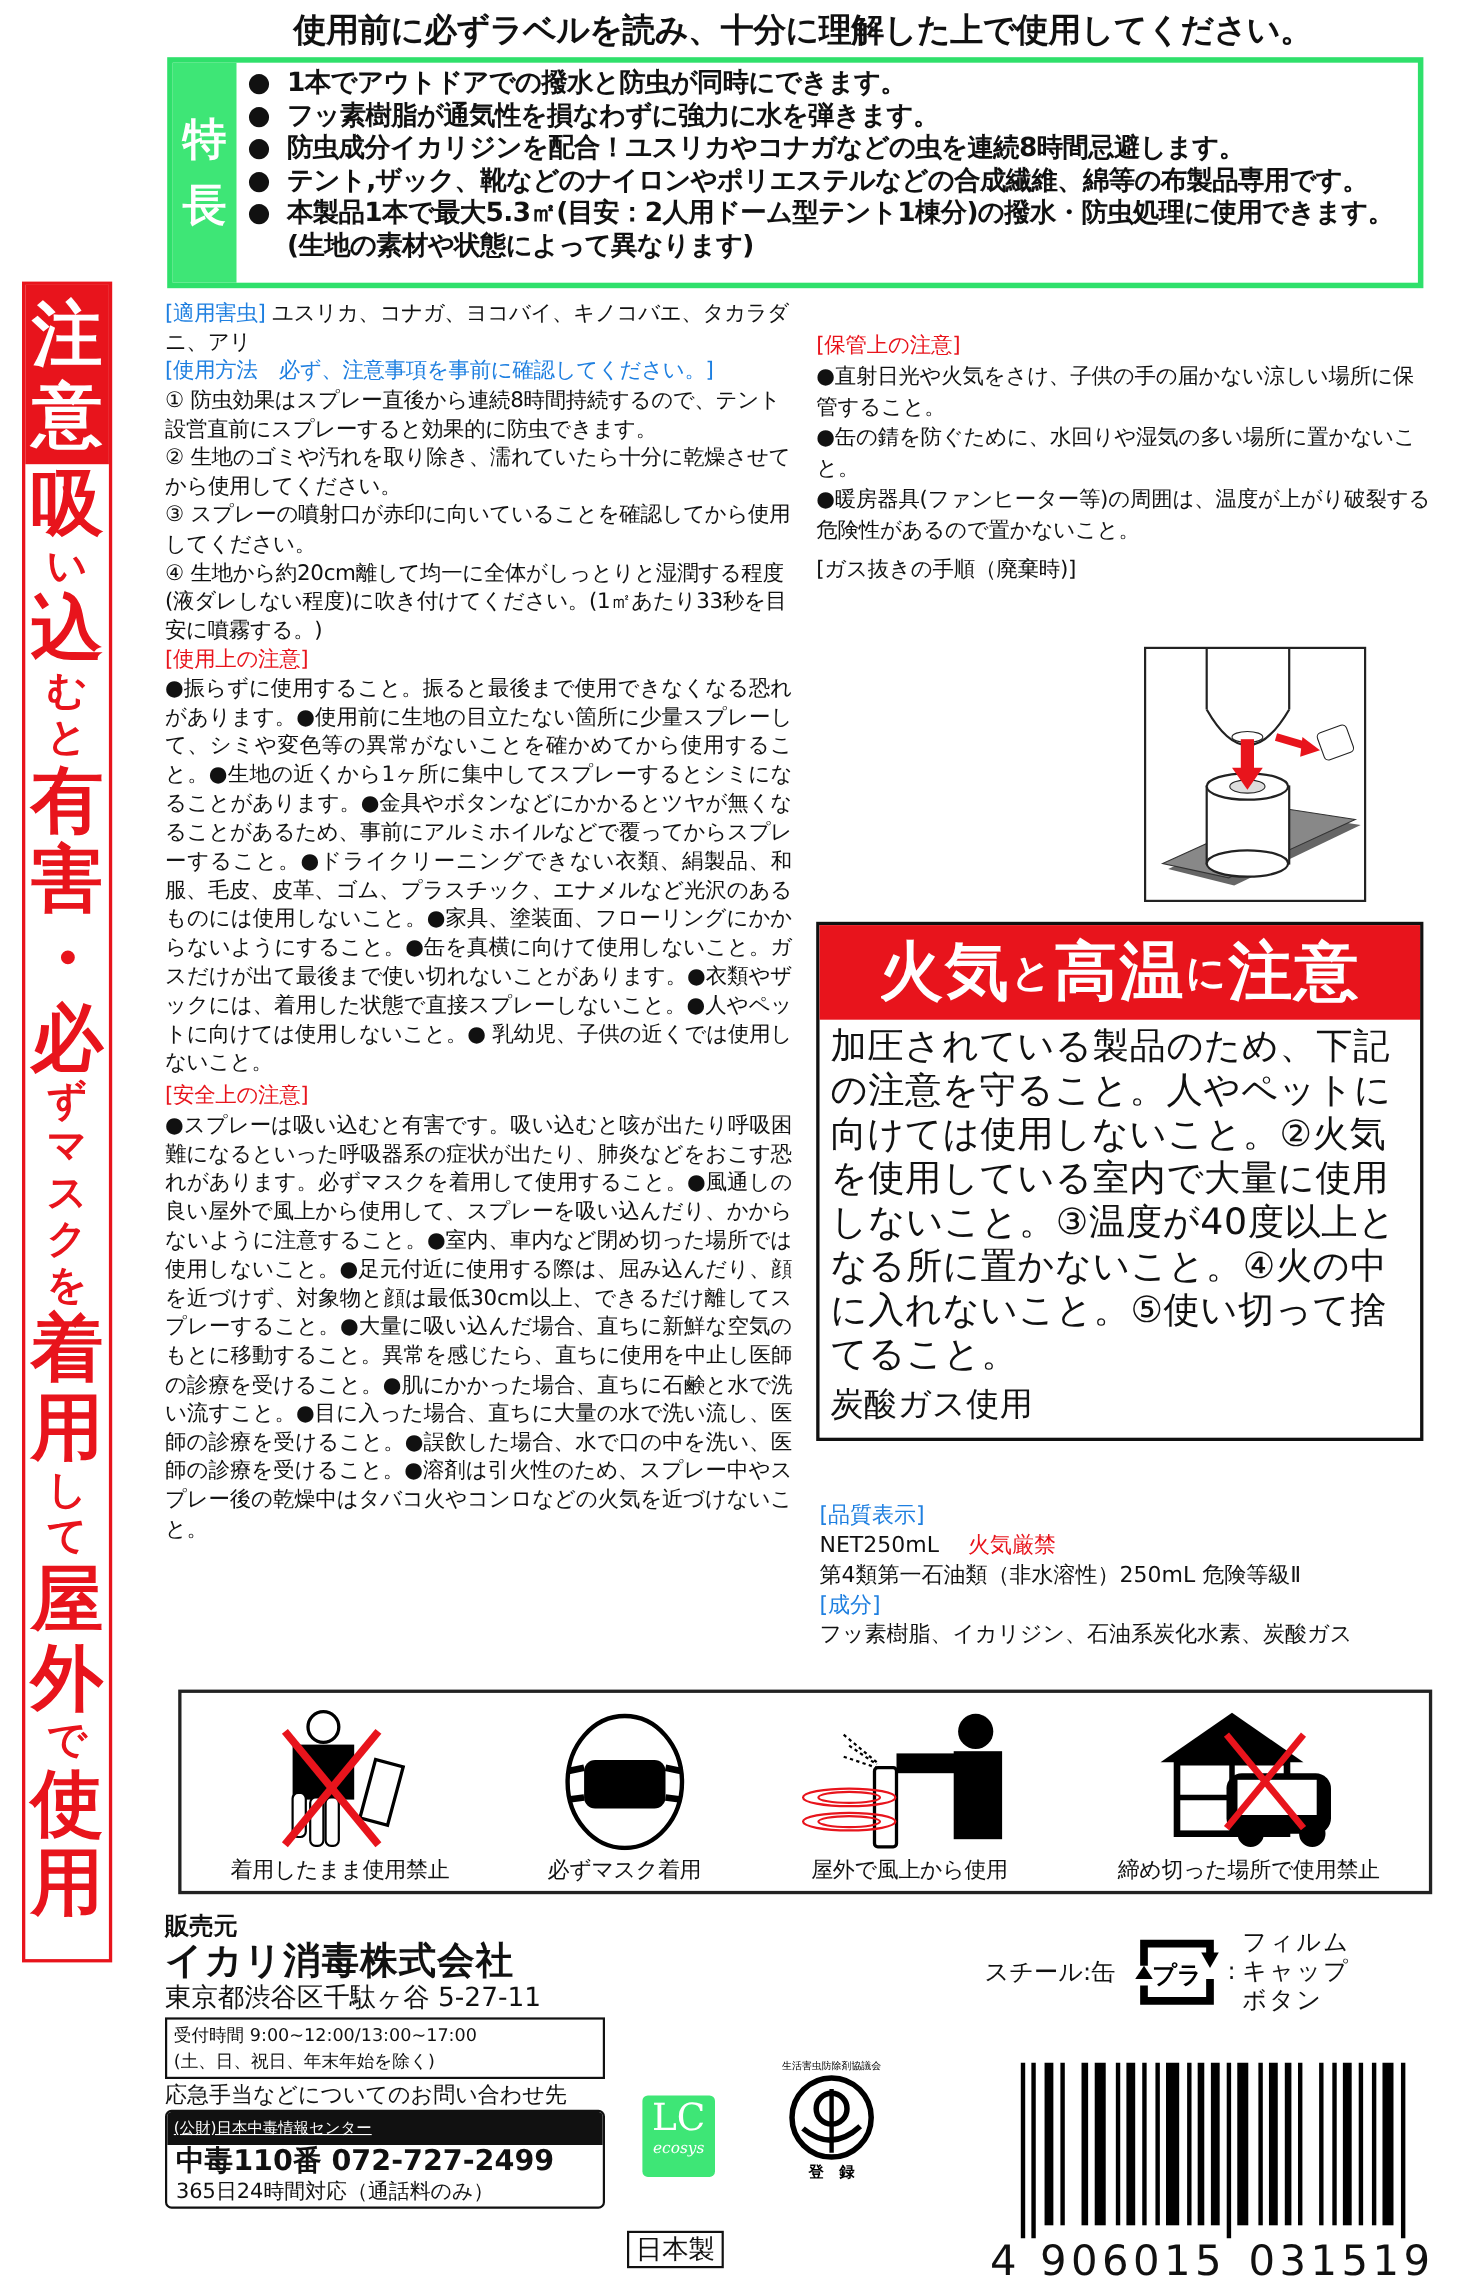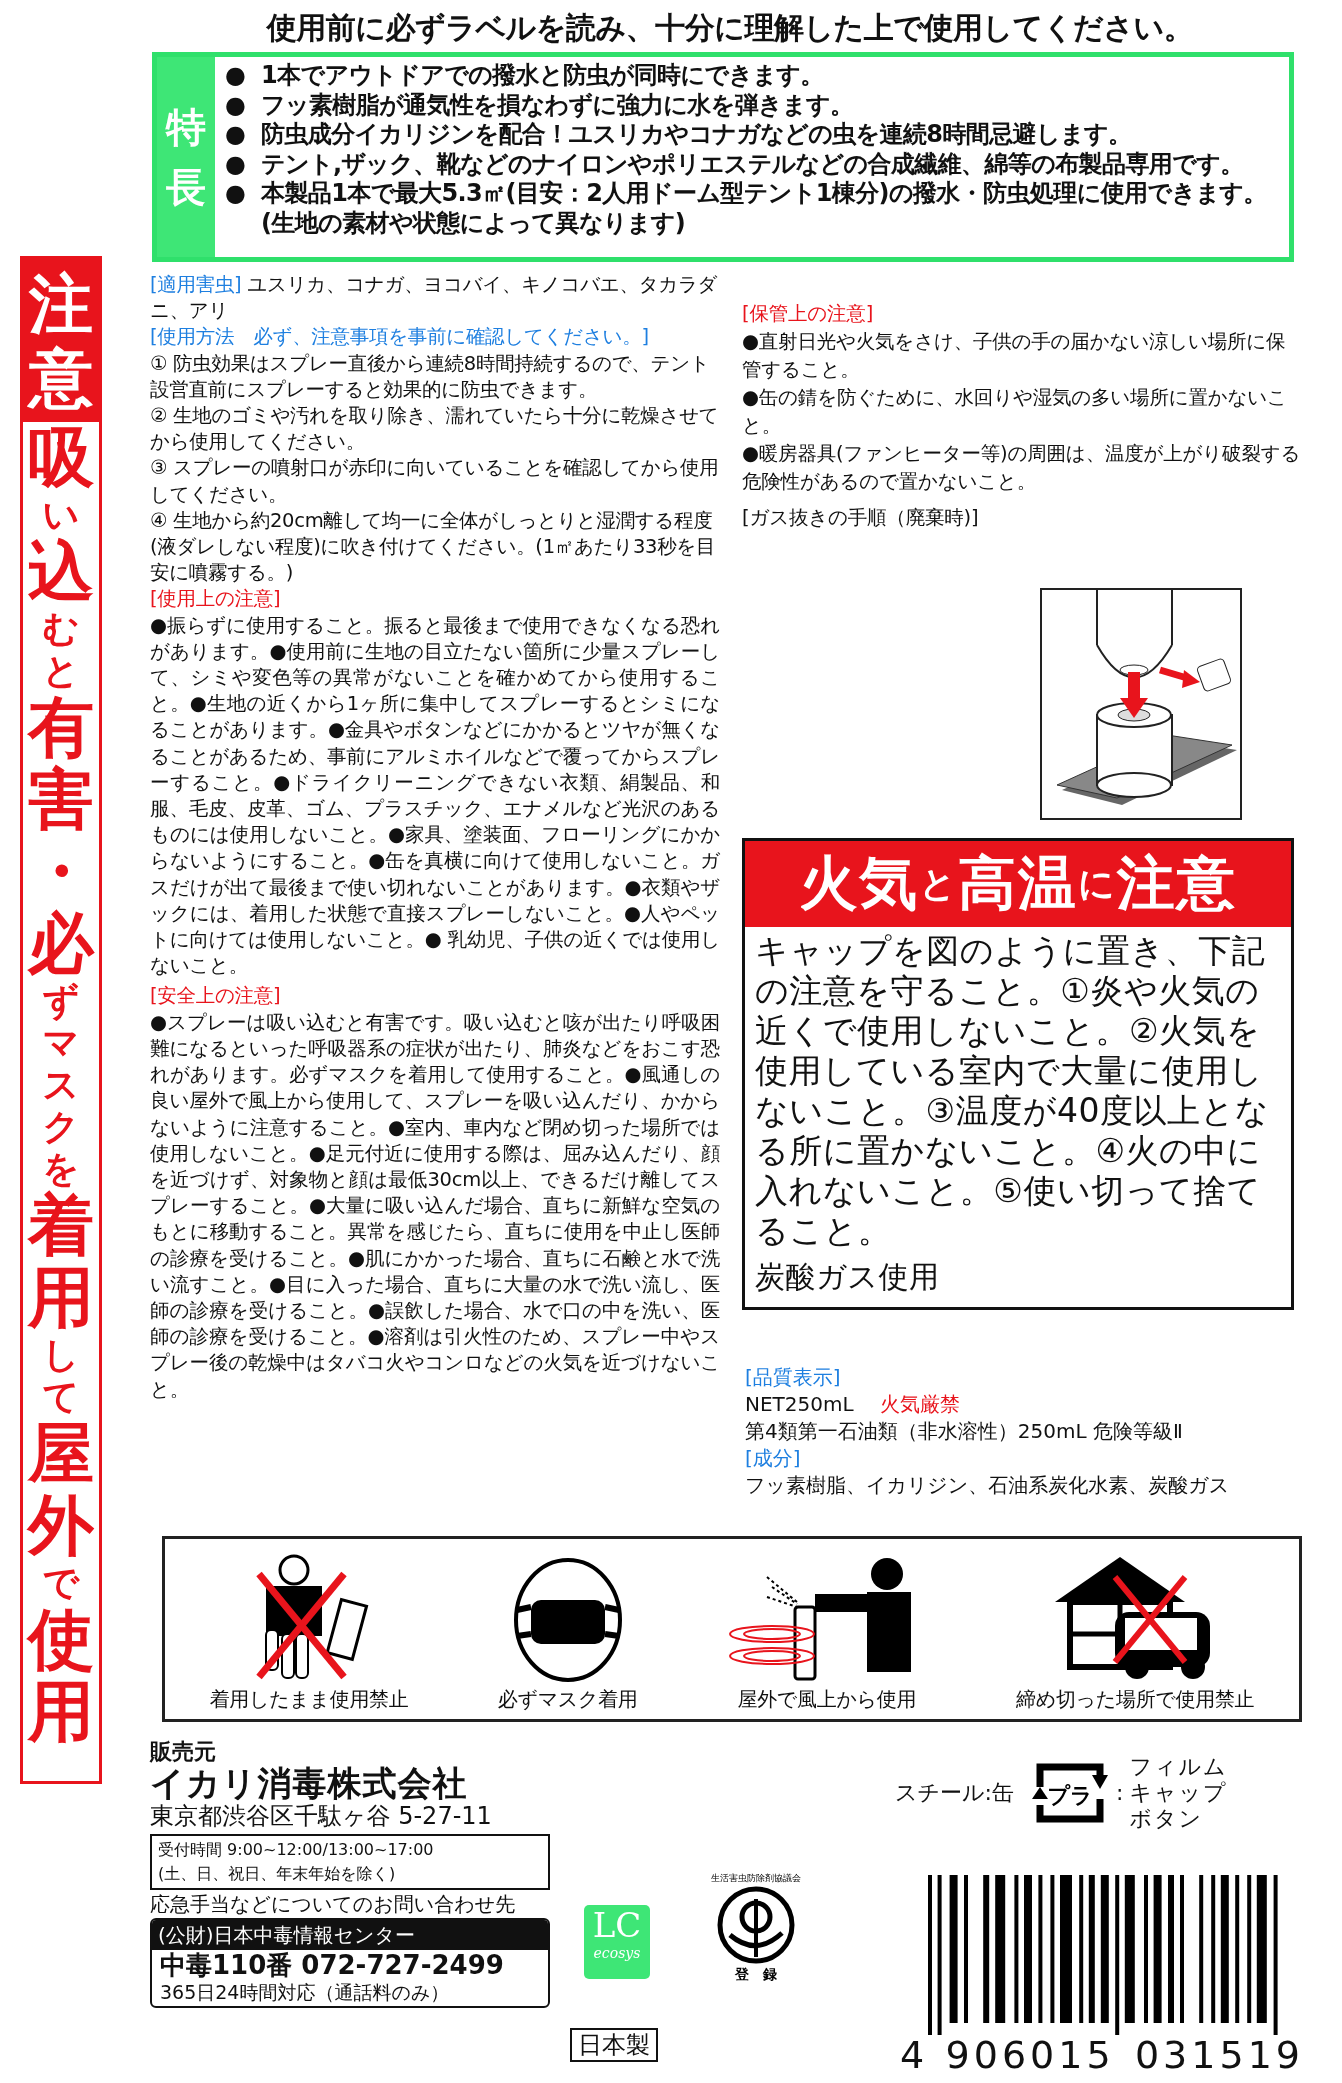--- a/index.html
+++ b/index.html
@@ -35,21 +35,21 @@
   .icon-cell .cap{font-size:20px;margin-top:4px;letter-spacing:-0.3px;}
   .company{left:150px;top:1740px;width:400px;}
   .seller{font-size:22px;font-weight:bold;line-height:24px;}
   .cname{font-size:34px;font-weight:900;line-height:38px;letter-spacing:1px;}
   .addr{font-size:24px;line-height:28px;}
   .box1{border:2px solid #111;margin-top:4px;padding:2px 6px;width:384px;}
   .box1 .tel{font-size:26px;font-weight:bold;line-height:30px;}
   .box1 .hrs{font-size:16px;line-height:24px;}
   .emerg-q{font-size:20px;line-height:28px;}
   .box2{border:2px solid #111;border-radius:6px;width:396px;overflow:hidden;}
-  .box2 .hd{background:#111;color:#fff;font-size:20px;line-height:30px;padding:0 6px;}
+  .box2 .hd{background:#111;color:#fff;font-size:14px;line-height:30px;padding:0 6px;text-decoration:underline;}
   .box2 .tel{font-size:26px;font-weight:bold;line-height:30px;padding:0 8px;}
   .box2 .hrs{font-size:19px;line-height:24px;padding:0 8px 2px;}
   .lc-logo{left:584px;top:1905px;width:66px;height:74px;background:#3ee676;border-radius:5px;color:#fff;font-family:"DejaVu Serif",serif;text-align:center;}
   .lc-logo .lc{font-size:34px;line-height:40px;}
   .lc-logo .eco{font-size:14px;font-style:italic;line-height:16px;}
   .made{left:570px;top:2028px;border:2px solid #111;font-size:24px;padding:0 6px;line-height:30px;}
   .seal{left:700px;top:1865px;width:112px;height:118px;}
   .recycle{left:895px;top:1755px;width:410px;height:75px;}
   .steel{font-size:22px;}
   .barcode{left:900px;top:1875px;width:404px;height:200px;}
@@ -152,21 +152,21 @@
 
 <div class="abs fire-box">
   <div class="fire-head" id="fire-head">
       <span>火気</span>
       <span class="sm">と</span>
       <span>高温</span>
       <span class="sm">に</span>
       <span>注意</span>
     </div>
   <div class="fire-body">
-    <div>キャップを図のように置き、下記の注意を守ること。①炎や火気の近くで使用しないこと。②火気を使用している室内で大量に使用しないこと。③温度が40度以上となる所に置かないこと。④火の中に入れないこと。⑤使い切って捨てること。</div>
+    <div>加圧されている製品のため、下記の注意を守ること。人やペットに向けては使用しないこと。②火気を使用している室内で大量に使用しないこと。③温度が40度以上となる所に置かないこと。④火の中に入れないこと。⑤使い切って捨てること。</div>
     <div class="fire-gas">炭酸ガス使用</div>
   </div>
 </div>
 
 <div class="abs quality">
   <div class="blue">[品質表示]</div>
   <div>
     <span>NET250mL</span>
     <span class="red" style="margin-left:20px;">火気厳禁</span>
   </div>

